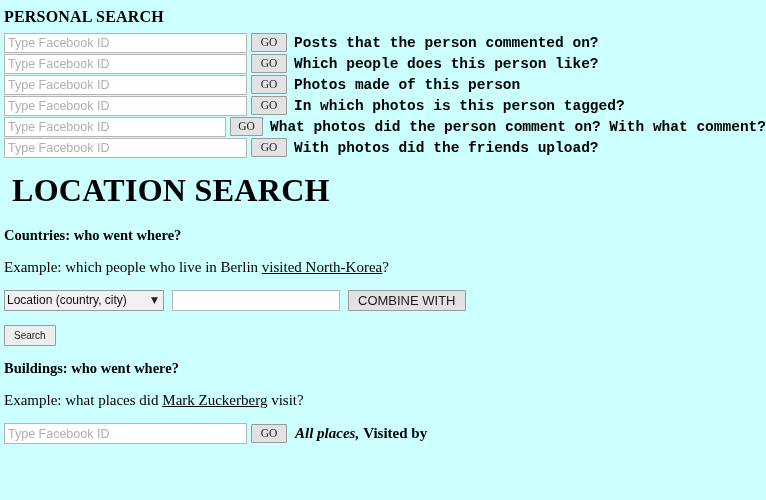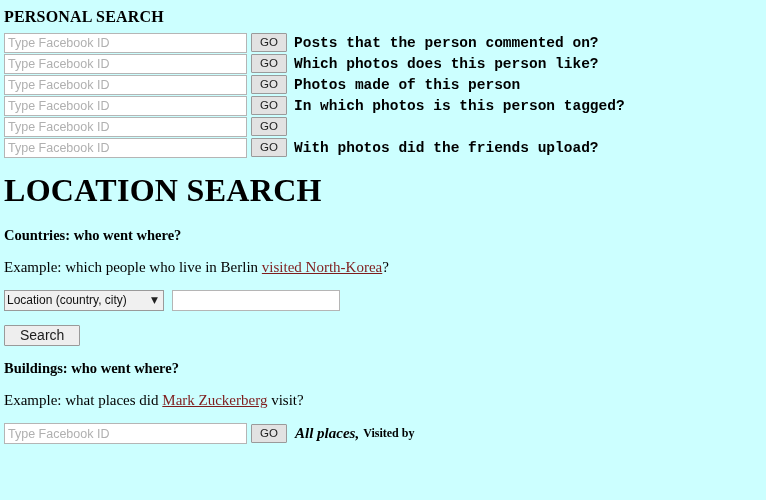--- a/index.html
+++ b/index.html
@@ -28,39 +28,39 @@
     font-weight: bold;
     margin: 0;
     padding: 8px 0 0 4px;
     letter-spacing: 0.2px;
   }
   h1.big-title {
     font-family: "Liberation Serif", "DejaVu Serif", serif;
     font-size: 32px;
     font-weight: bold;
     margin: 0;
-    padding: 14px 0 4px 4px;
+    padding: 14px 0 4px 12px;
     letter-spacing: 0.3px;
   }
   h4.sub-title {
     font-family: "Liberation Serif", "DejaVu Serif", serif;
     font-size: 14.5px;
     font-weight: bold;
     margin: 0;
     padding: 14px 0 0 4px;
   }
   p.example-line {
     font-family: "Liberation Serif", "DejaVu Serif", serif;
     font-size: 15px;
     margin: 0;
     padding: 15px 0 0 4px;
     line-height: 1.1;
   }
   p.example-line a {
-    color: #7f1d1d;
+    color: #000000;
     text-decoration: underline;
   }
 
   
   .rows {
     margin-top: 6px;
     padding-left: 4px;
   }
   .srow {
     display: flex;
@@ -82,21 +82,21 @@
   }
   input.fbid::placeholder {
     color: #b0b0b0;
     opacity: 1;
   }
   button.go {
     box-sizing: border-box;
     margin-left: 4px;
     width: 36px;
     height: 19px;
-    font-family: Liberation Sans, sans-serif;
+    font-family: Liberation Serif, serif;
     font-size: 11.5px;
     color: #202020;
     background: #e2e2e2;
     border: 1px solid #9a9a9a;
     border-radius: 1px;
     line-height: 1;
     padding: 0;
     cursor: pointer;
   }
   .qlabel {
@@ -167,23 +167,23 @@
     border: 1px solid #9a9a9a;
     border-radius: 1px;
     cursor: pointer;
   }
   .search-row {
     padding: 14px 0 0 4px;
   }
   button.search-btn {
     box-sizing: border-box;
     height: 21px;
-    padding: 0 15px;
-    font-family: "Liberation Sans", "DejaVu Sans", sans-serif;
-    font-size: 14px;
+    padding: 0 9px;
+    font-family: "Liberation Sans", "DejaVu Sans", sans-serif;
+    font-size: 10px;
     color: #1c1c1c;
     background: #eeeeee;
     border: 1px solid #9a9a9a;
     border-radius: 1px;
     cursor: pointer;
   }
 
   
   .building-row {
     display: flex;
@@ -198,21 +198,21 @@
     margin-left: 8px;
     font-family: "Liberation Serif", "DejaVu Serif", serif;
     font-size: 15px;
     font-weight: bold;
     font-style: italic;
     white-space: nowrap;
   }
   .visited-by {
     margin-left: 4px;
     font-family: "Liberation Serif", "DejaVu Serif", serif;
-    font-size: 12px;
+    font-size: 15px;
     font-weight: bold;
     white-space: nowrap;
   }
 </style>
 </head>
 <body>
 
 <div class="page">
 
   <h3 class="section-title">PERSONAL SEARCH</h3>
@@ -221,38 +221,39 @@
 
     <div class="srow">
       <input class="fbid" type="text" placeholder="Type Facebook ID" style="">
       <button class="go" type="button">GO</button>
       <span class="qlabel">Posts that the person commented on?</span>
     </div>
 
     <div class="srow">
       <input class="fbid" type="text" placeholder="Type Facebook ID" style="">
       <button class="go" type="button">GO</button>
-      <span class="qlabel">Which photos does this person like?</span>
+      <span class="qlabel">Which people does this person like?</span>
     </div>
 
     <div class="srow">
       <input class="fbid" type="text" placeholder="Type Facebook ID" style="">
       <button class="go" type="button">GO</button>
       <span class="qlabel">Photos made of this person</span>
     </div>
 
     <div class="srow">
       <input class="fbid" type="text" placeholder="Type Facebook ID" style="">
       <button class="go" type="button">GO</button>
       <span class="qlabel">In which photos is this person tagged?</span>
     </div>
 
     <div class="srow">
       <input class="fbid" type="text" placeholder="Type Facebook ID" style="">
       <button class="go" type="button">GO</button>
+      <span class="qlabel">What photos did the person comment on? With what comment?</span>
     </div>
 
     <div class="srow">
       <input class="fbid" type="text" placeholder="Type Facebook ID" style="">
       <button class="go" type="button">GO</button>
       <span class="qlabel">With photos did the friends upload?</span>
     </div>
 
   </div>
 
@@ -263,20 +264,21 @@
   <p class="example-line"><span>Example: which people who live in Berlin </span><a href="#">visited North-Korea</a><span>?</span></p>
 
   <div class="combine-row">
     <span class="select-wrap">
       <select class="loc-select">
         <option>Location (country, city)</option>
       </select>
       <span class="caret">▼</span>
     </span>
     <input class="combine-text" type="text" placeholder="" style="">
+    <button class="combine-btn" type="button">COMBINE WITH</button>
   </div>
 
   <div class="search-row">
     <button class="search-btn" type="button">Search</button>
   </div>
 
   <h4 class="sub-title">Buildings: who went where?</h4>
 
   <p class="example-line"><span>Example: what places did </span><a href="#">Mark Zuckerberg</a><span> visit?</span></p>
 

